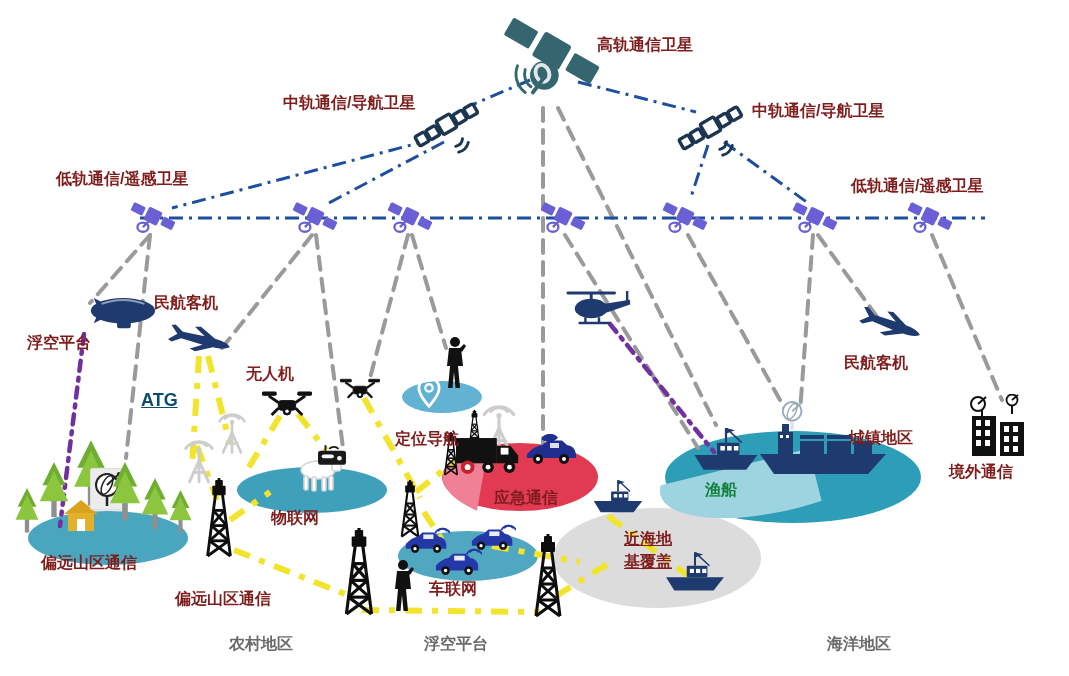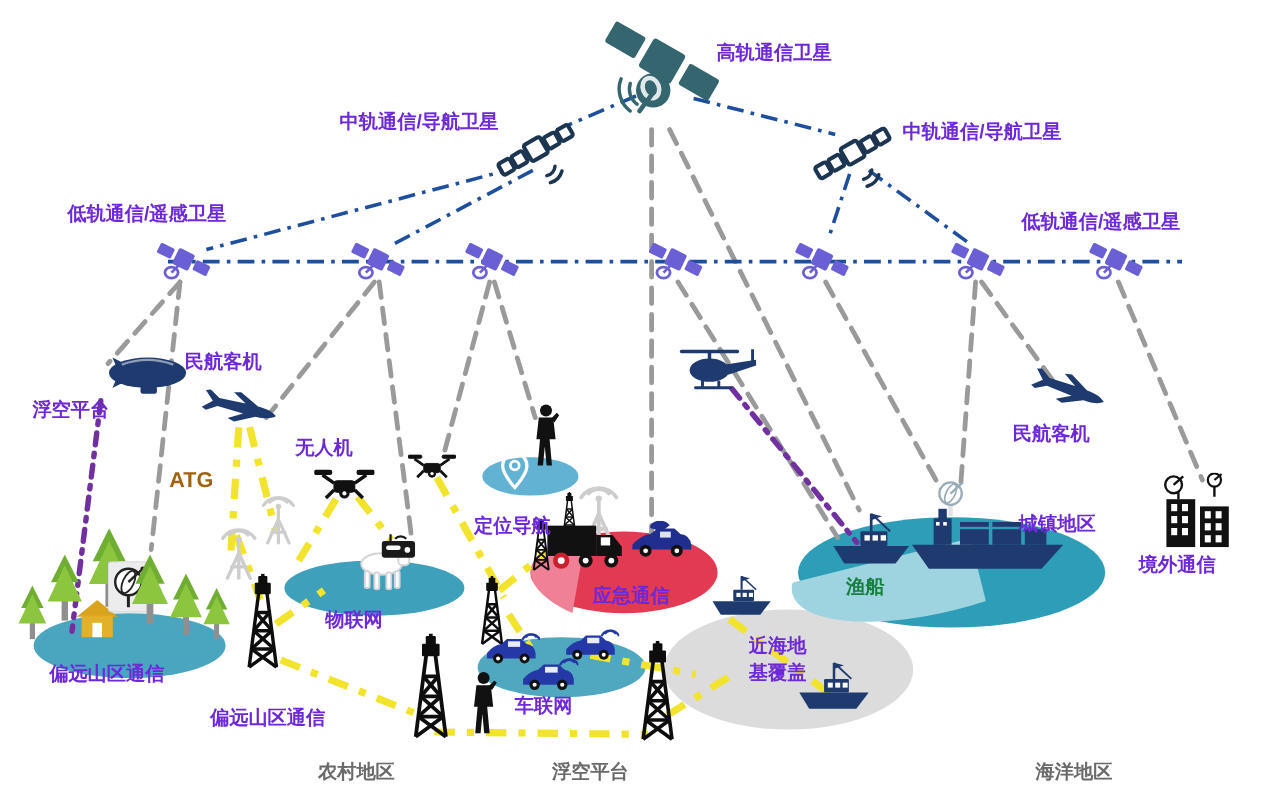--- a/index.html
+++ b/index.html
@@ -1,24 +1,24 @@
 <!DOCTYPE html>
 <html><head>
 <meta charset="utf-8">
 <style>
   html,body{margin:0;padding:0;background:#fff;}
   #canvas{position:relative;width:1069px;height:676px;background:#fff;overflow:hidden;
           font-family:"Liberation Sans","DejaVu Sans",sans-serif;}
   #scene{position:absolute;left:0;top:0;}
-  .lbl{position:absolute;font-weight:bold;font-size:16px;color:#6d28d9;white-space:nowrap;line-height:1.15;}
+  .lbl{position:absolute;font-weight:bold;font-size:16px;color:#7f1d1d;white-space:nowrap;line-height:1.15;}
   .lbl-sm{font-size:16px;}
-  .lbl-gray{color:#6a6a6a;margin-left:36px;}
-  .lbl-mid{color:#a16207;font-size:18px;}
+  .lbl-gray{color:#6a6a6a;}
+  .lbl-mid{color:#0c4a6e;font-size:18px;text-decoration:underline;}
   .lbl-navy{color:#15803d;}
-  .lbl-center{text-align:center;}
+  .lbl-center{text-align:center;text-decoration:underline;}
 </style>
 </head>
 <body>
 
 <div id="canvas">
 
 <svg id="scene" width="1069" height="676" viewBox="0 0 1069 676">
 <defs>
   <clipPath id="oceanClip">
           <ellipse cx="793" cy="477" rx="128" ry="46"></ellipse>

